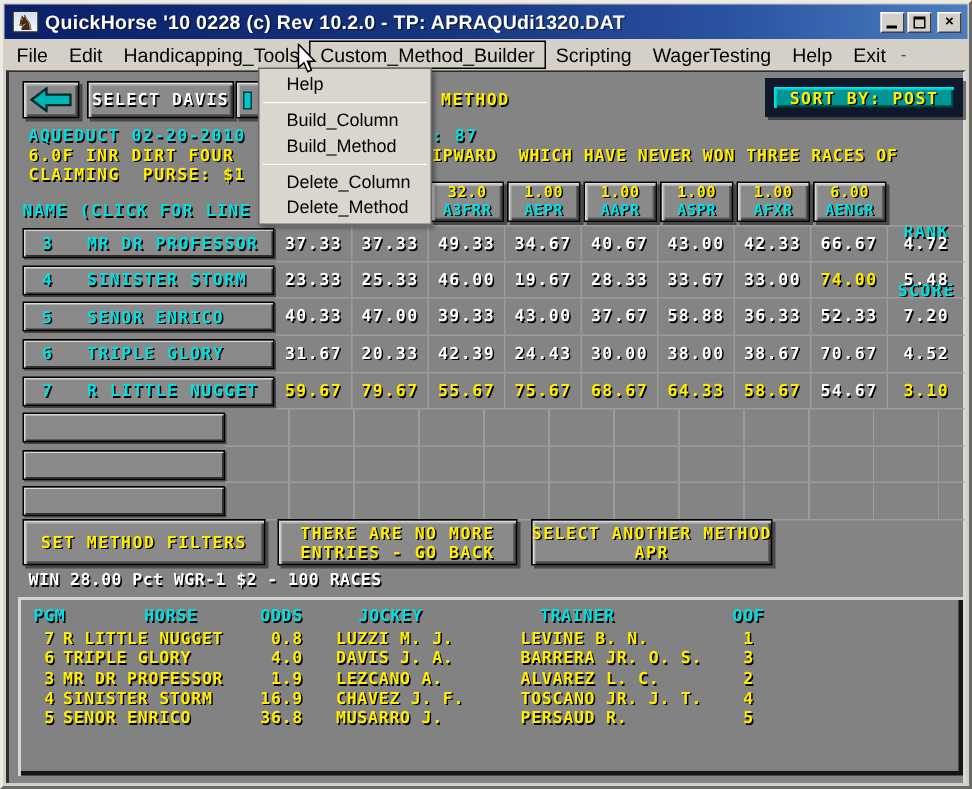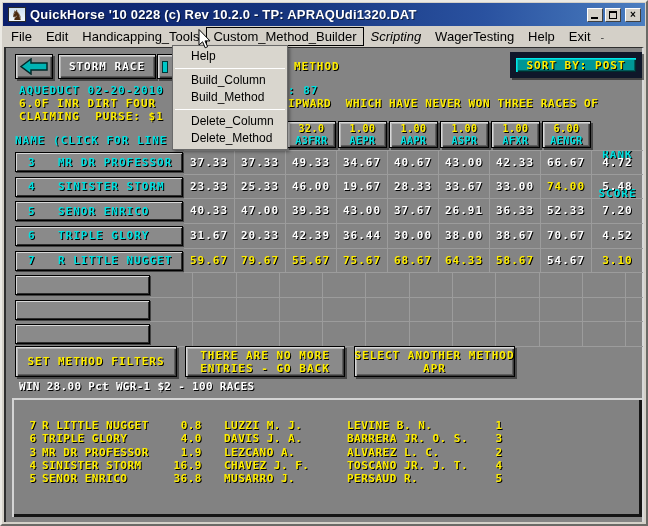--- a/index.html
+++ b/index.html
@@ -103,35 +103,35 @@
         </span>
       <span class="wbtn close">×</span>
     </span>
   </div>
 
   <div class="menubar">
       <div class="mitem" style="display: inline-block;">File</div>
       <div class="mitem" style="display: inline-block;">Edit</div>
       <div class="mitem" style="display: inline-block;">Handicapping_Tools</div>
       <div class="mitem active" style="display: inline-block;">Custom_Method_Builder</div>
-      <div class="mitem" style="display: inline-block; font-style: italic;">Scripting</div>
+      <div class="mitem" style="display: inline-block;">Scripting</div>
       <div class="mitem" style="display: inline-block;">WagerTesting</div>
       <div class="mitem" style="display: inline-block;">Help</div>
       <div class="mitem" style="display: inline-block;">Exit</div>
       <div class="mdash">-</div>
     </div>
 
   <div class="client"></div>
 
   <button class="btn3d backbtn">
     <svg class="arrowsvg" width="28" height="17" viewBox="0 0 28 17">
       <polygon points="1,8.5 11,1 11,5 27,5 27,12 11,12 11,16" fill="#00b4b4" stroke="#002a2a" stroke-width="1.5"></polygon>
     </svg>
   </button>
-  <button class="btn3d selrace px white">STORM RACE</button>
+  <button class="btn3d selrace px white">SELECT DAVIS</button>
   <button class="btn3d sliver">
       <i></i>
     </button>
   <span class="mlabel px yellow">METHOD</span>
   <button class="btn3d sortbtn px yellow">SORT BY: POST</button>
 
   <span class="ri1l px cyan">AQUEDUCT 02-20-2010</span>
   <span class="ri1r px cyan">: 87</span>
   <span class="ri2l px yellow">6.0F INR DIRT FOUR</span>
   <span class="ri2r px yellow">IPWARD  WHICH HAVE NEVER WON THREE RACES OF</span>
@@ -202,34 +202,34 @@
       <div class="btn3d rowbtn" style="left: 13px; top: 199.25px; width: 168px;">
         <div class="px cyan num">5</div>
         <div class="px cyan nm">SENOR ENRICO</div>
       </div>
       <div class="vrow" style="top: 197.25px; height: 24.625px; line-height: 24.625px;">
         <div class="vcell px white">40.33</div>
         <div class="vcell px white">47.00</div>
         <div class="vcell px white">39.33</div>
         <div class="vcell px white">43.00</div>
         <div class="vcell px white">37.67</div>
-        <div class="vcell px white">26.91</div>
+        <div class="vcell px white">58.88</div>
         <div class="vcell px white">36.33</div>
         <div class="vcell px white">52.33</div>
         <div class="vcell px white">7.20</div>
       </div>
       <div class="btn3d rowbtn" style="left: 13px; top: 223.875px; width: 168px;">
         <div class="px cyan num">6</div>
         <div class="px cyan nm">TRIPLE GLORY</div>
       </div>
       <div class="vrow" style="top: 221.875px; height: 24.625px; line-height: 24.625px;">
         <div class="vcell px white">31.67</div>
         <div class="vcell px white">20.33</div>
         <div class="vcell px white">42.39</div>
-        <div class="vcell px white">36.44</div>
+        <div class="vcell px white">24.43</div>
         <div class="vcell px white">30.00</div>
         <div class="vcell px white">38.00</div>
         <div class="vcell px white">38.67</div>
         <div class="vcell px white">70.67</div>
         <div class="vcell px white">4.52</div>
       </div>
       <div class="btn3d rowbtn" style="left: 13px; top: 248.5px; width: 168px;">
         <div class="px cyan num">7</div>
         <div class="px cyan nm">R LITTLE NUGGET</div>
       </div>
@@ -258,20 +258,21 @@
     <span>ENTRIES - GO BACK</span>
   </button>
   <button class="btn3d act3 px yellow actbtn">
     <span>SELECT ANOTHER METHOD</span>
     <span>APR</span>
   </button>
 
   <span class="stats px white">WIN 28.00 Pct WGR-1 $2 - 100 RACES</span>
 
   <div class="rpanel">
+      <div class="rrow px cyan" style="top: 6px;"><span class="cpgm">PGM</span><span class="hhorse">HORSE</span><span class="codds">ODDS</span><span class="hjockey">JOCKEY</span><span class="htrainer">TRAINER</span><span class="coof">OOF</span></div>
       <div class="rrow px yellow" style="top: 21px;"><span class="cpgm">7</span><span class="chorse">R LITTLE NUGGET</span><span class="codds">0.8</span><span class="cjockey">LUZZI M. J.</span><span class="ctrainer">LEVINE B. N.</span><span class="coof">1</span></div>
       <div class="rrow px yellow" style="top: 34.3px;"><span class="cpgm">6</span><span class="chorse">TRIPLE GLORY</span><span class="codds">4.0</span><span class="cjockey">DAVIS J. A.</span><span class="ctrainer">BARRERA JR. O. S.</span><span class="coof">3</span></div>
       <div class="rrow px yellow" style="top: 47.6px;"><span class="cpgm">3</span><span class="chorse">MR DR PROFESSOR</span><span class="codds">1.9</span><span class="cjockey">LEZCANO A.</span><span class="ctrainer">ALVAREZ L. C.</span><span class="coof">2</span></div>
       <div class="rrow px yellow" style="top: 60.9px;"><span class="cpgm">4</span><span class="chorse">SINISTER STORM</span><span class="codds">16.9</span><span class="cjockey">CHAVEZ J. F.</span><span class="ctrainer">TOSCANO JR. J. T.</span><span class="coof">4</span></div>
       <div class="rrow px yellow" style="top: 74.2px;"><span class="cpgm">5</span><span class="chorse">SENOR ENRICO</span><span class="codds">36.8</span><span class="cjockey">MUSARRO J.</span><span class="ctrainer">PERSAUD R.</span><span class="coof">5</span></div>
     </div>
 
   <div class="ddmenu">
       <div class="dditem">Help</div>
       <div class="ddsep"></div>

